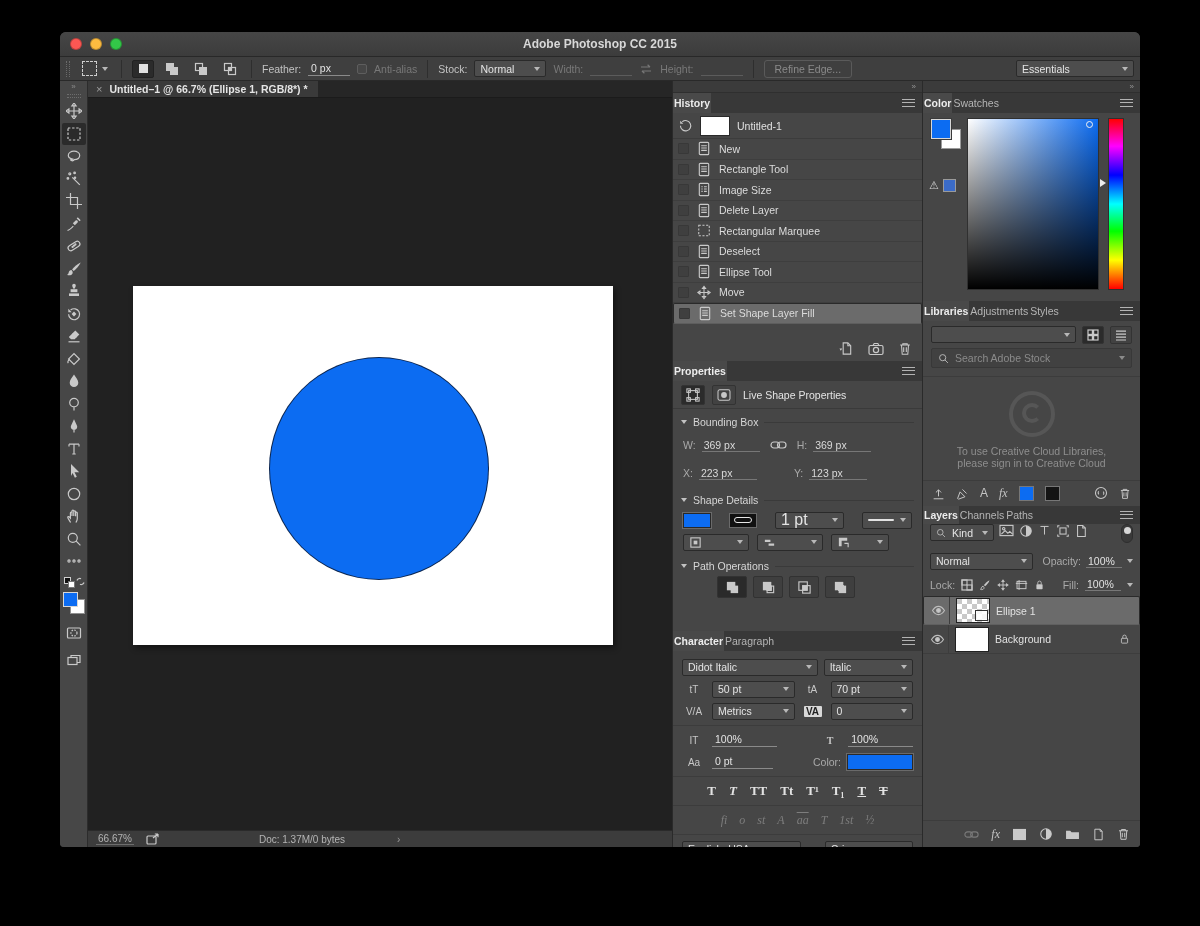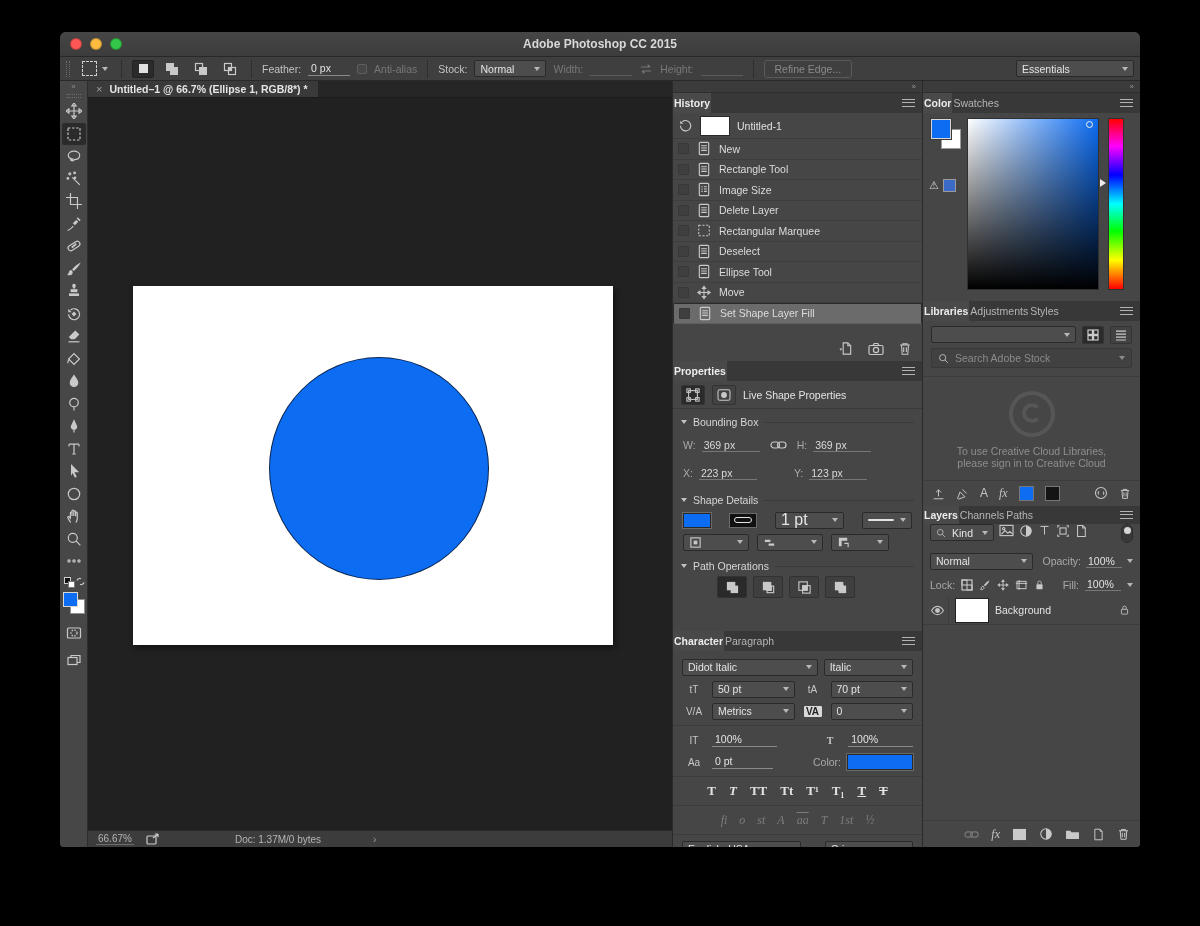--- a/index.html
+++ b/index.html
@@ -396,21 +396,21 @@
           <div class="canvas">
             <div class="circle" style="background:#0c6cf2"></div>
           </div>
         </div>
         <div class="statusbar">
           <span class="zoomin">66.67%</span>
           <svg class="ic" width="13" height="12" viewBox="0 0 13 12">
               <rect x="1" y="3" width="9" height="8" rx="1"></rect>
               <path d="M7 5l5-4M12 1H8.8M12 1v3.2"></path>
             </svg>
-          <span style="margin-left:64px">Doc: 1.37M/0 bytes</span>
+          <span style="margin-left:88px">Doc: 1.37M/0 bytes</span>
           <span style="margin-left:40px;color:#9a9a9a">›</span>
         </div>
       </div>
 
       <div class="dock mid">
         <div class="dockstrip">»</div>
 
         <div class="panel" style="flex:0 0 268px">
           <div class="ptabs">
             <div class="ptab active">History</div>
@@ -909,20 +909,32 @@
                   <path d="M1 5h14M5 1v12"></path>
                 </svg>
               <svg class="ic" width="11" height="12" viewBox="0 0 16 16">
                   <rect class="f" x="3.5" y="7" width="9" height="7" rx="1"></rect>
                   <path d="M5.5 7V4.8a2.5 2.5 0 015 0V7"></path>
                 </svg>
               <span style="margin-left:auto">Fill:</span>
               <span class="lval">100%</span>
               <span class="chev"></span>
             </div>
+            <div class="lrow sel">
+              <span class="eyecell">
+                  <svg class="ic dark" width="15" height="11" viewBox="0 0 16 12">
+                    <path d="M1.5 6C3.5 2.8 6 1.5 8 1.5S12.5 2.8 14.5 6C12.5 9.2 10 10.5 8 10.5S3.5 9.2 1.5 6z"></path>
+                    <circle class="f" cx="8" cy="6" r="2.1"></circle>
+                  </svg>
+                </span>
+              <span class="lthumb checker">
+                  <span class="vecbadge"></span>
+                </span>
+              <span>Ellipse 1</span>
+            </div>
             <div class="lrow">
               <span class="eyecell">
                   <svg class="ic dark" width="15" height="11" viewBox="0 0 16 12">
                     <path d="M1.5 6C3.5 2.8 6 1.5 8 1.5S12.5 2.8 14.5 6C12.5 9.2 10 10.5 8 10.5S3.5 9.2 1.5 6z"></path>
                     <circle class="f" cx="8" cy="6" r="2.1"></circle>
                   </svg>
                 </span>
               <span class="lthumb white"></span>
               <span>Background</span>
               <svg class="ic" width="11" height="12" viewBox="0 0 16 16" style="margin-left:auto;margin-right:10px">

